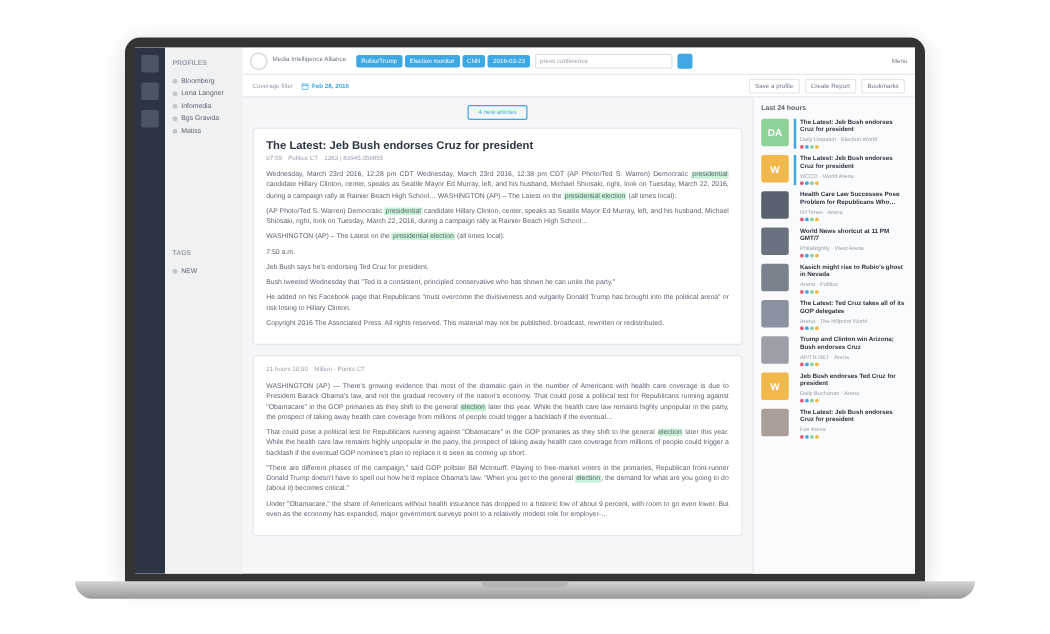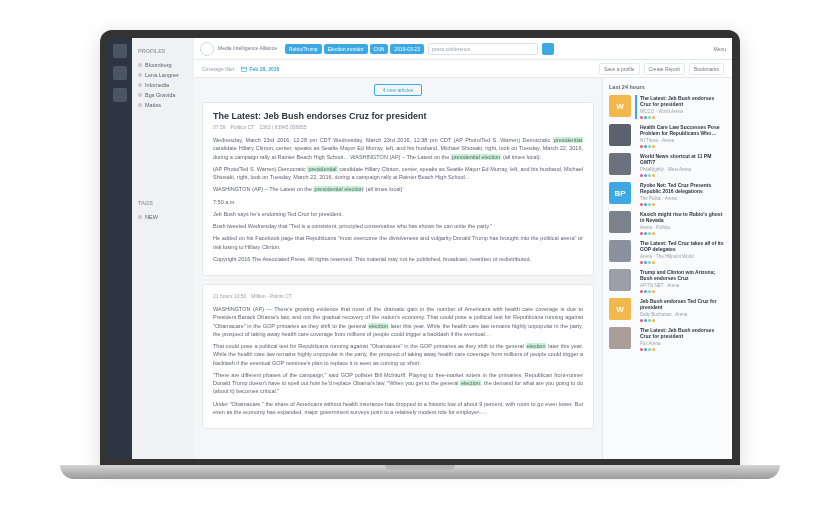--- a/index.html
+++ b/index.html
@@ -178,20 +178,33 @@
                   <p>Under "Obamacare," the share of Americans without health insurance has dropped to a historic low of about 9 percent, with room to go even lower. But even as the economy has expanded, major government surveys point to a relatively modest role for employer-…</p>
                 </div>
               </div>
             </div>
         </div>
 
         <div class="right-panel">
           <div class="right-panel-title">Last 24 hours</div>
           <div id="minicards">
               <div class="mini-card">
+                <div class="mini-thumb" style="background: rgb(142, 210, 154);">DA</div>
+                <div class="mini-body stripe">
+                  <div class="mini-title">The Latest: Jeb Bush endorses Cruz for president</div>
+                  <div class="mini-source">Daily Dispatch · Election World</div>
+                  <div class="mini-dots">
+                    <span class="mini-dot" style="background: rgb(224, 90, 122);"></span>
+                    <span class="mini-dot" style="background: rgb(62, 168, 229);"></span>
+                    <span class="mini-dot" style="background: rgb(142, 210, 154);"></span>
+                    <span class="mini-dot" style="background: rgb(242, 184, 76);"></span>
+                  </div>
+                </div>
+              </div>
+              <div class="mini-card">
                 <div class="mini-thumb" style="background: rgb(242, 184, 76);">W</div>
                 <div class="mini-body stripe">
                   <div class="mini-title">The Latest: Jeb Bush endorses Cruz for president</div>
                   <div class="mini-source">WCCO · World Arena</div>
                   <div class="mini-dots">
                     <span class="mini-dot" style="background: rgb(224, 90, 122);"></span>
                     <span class="mini-dot" style="background: rgb(62, 168, 229);"></span>
                     <span class="mini-dot" style="background: rgb(142, 210, 154);"></span>
                     <span class="mini-dot" style="background: rgb(242, 184, 76);"></span>
                   </div>
@@ -208,33 +221,20 @@
                     <span class="mini-dot" style="background: rgb(142, 210, 154);"></span>
                     <span class="mini-dot" style="background: rgb(242, 184, 76);"></span>
                   </div>
                 </div>
               </div>
               <div class="mini-card">
                 <div class="mini-thumb" style="background: rgb(106, 114, 128);"></div>
                 <div class="mini-body">
                   <div class="mini-title">World News shortcut at 11 PM GMT/7</div>
                   <div class="mini-source">PhilaNightly · West Arena</div>
-                  <div class="mini-dots">
-                    <span class="mini-dot" style="background: rgb(224, 90, 122);"></span>
-                    <span class="mini-dot" style="background: rgb(62, 168, 229);"></span>
-                    <span class="mini-dot" style="background: rgb(142, 210, 154);"></span>
-                    <span class="mini-dot" style="background: rgb(242, 184, 76);"></span>
-                  </div>
-                </div>
-              </div>
-              <div class="mini-card">
-                <div class="mini-thumb" style="background: rgb(62, 168, 229);">BP</div>
-                <div class="mini-body">
-                  <div class="mini-title">Ryoko Net: Ted Cruz Presents Republic 2016 delegations</div>
-                  <div class="mini-source">The Politic · Arena</div>
                   <div class="mini-dots">
                     <span class="mini-dot" style="background: rgb(224, 90, 122);"></span>
                     <span class="mini-dot" style="background: rgb(62, 168, 229);"></span>
                     <span class="mini-dot" style="background: rgb(142, 210, 154);"></span>
                     <span class="mini-dot" style="background: rgb(242, 184, 76);"></span>
                   </div>
                 </div>
               </div>
               <div class="mini-card">
                 <div class="mini-thumb" style="background: rgb(122, 130, 142);"></div>

